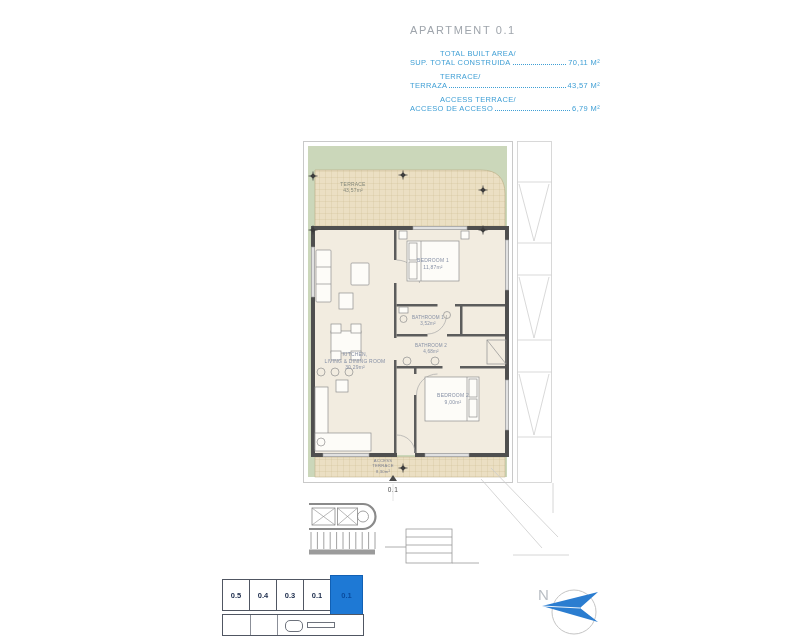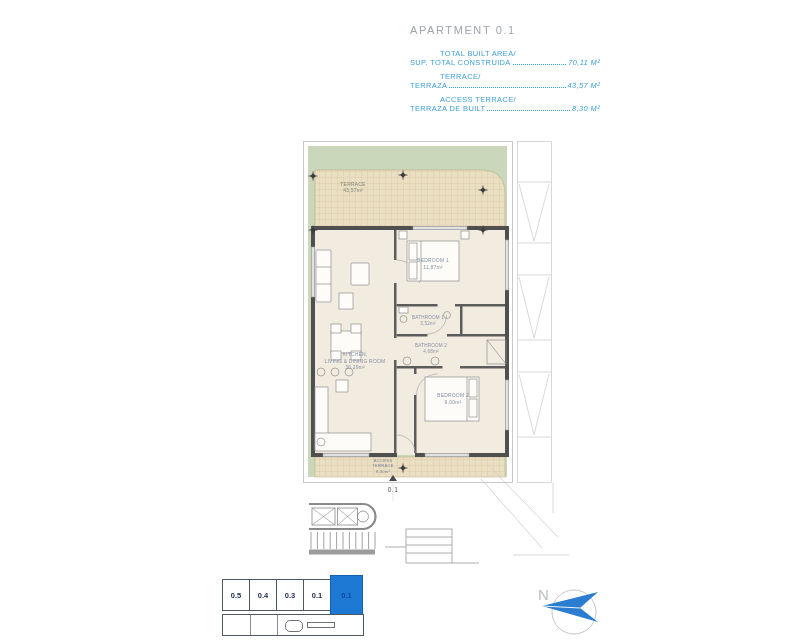--- a/index.html
+++ b/index.html
@@ -5,21 +5,21 @@
   html,body{margin:0;padding:0;background:#ffffff;}
   .page{position:relative;width:716px;height:640px;background:#ffffff;overflow:hidden;
         font-family:"Liberation Sans",sans-serif;border-radius:9px;}
   
   .header{position:absolute;left:410px;top:24px;width:190px;}
   .header-title{font-size:11px;color:#9fa5ac;letter-spacing:1.6px;margin-bottom:13px;}
   .arow{margin-bottom:5px;}
   .arow .l1{font-size:7.5px;color:#3f9fd5;letter-spacing:0.35px;line-height:9px;margin-left:30px;}
   .arow .l2{display:flex;align-items:baseline;font-size:7.5px;color:#3f9fd5;letter-spacing:0.35px;line-height:9px;}
   .dots{flex:1;border-bottom:1.5px dotted #3f9fd5;margin:0 2px 1px 2px;min-width:8px;}
-  .aval{white-space:nowrap;font-style:italic;}
+  .aval{white-space:nowrap;}
   .total-row{display:flex;align-items:baseline;font-size:10px;font-weight:bold;color:#2f97d3;
              letter-spacing:0.5px;margin-top:13px;}
   .total-row .dots{border-bottom:1.7px dotted #2f97d3;}
   
   .plan-svg{position:absolute;left:295px;top:135px;width:280px;height:450px;}
   .plan-svg text{font-family:"Liberation Sans",sans-serif;}
   
   .keyplan{position:absolute;left:220px;top:574px;width:146px;height:62px;}
   .kp-cell{position:absolute;top:5px;width:26px;height:30px;background:#ffffff;border:1px solid #505662;
            display:flex;align-items:center;justify-content:center;font-size:7.5px;font-weight:bold;color:#20304f;text-align:right;}
@@ -53,23 +53,23 @@
       <div class="l2">
         <span>TERRAZA</span>
         <span class="dots"></span>
         <span class="aval">43,57 M²</span>
       </div>
     </div>
 
     <div class="arow">
       <div class="l1">ACCESS TERRACE/</div>
       <div class="l2">
-        <span>TERRAZA DE BUILT</span>
+        <span>ACCESO DE ACCESO</span>
         <span class="dots"></span>
-        <span class="aval">8,30 M²</span>
+        <span class="aval">6,79 M²</span>
       </div>
     </div>
 
   </div>
 
   <svg class="plan-svg" viewBox="0 0 280 450">
     <defs>
       <pattern id="tiles" width="6" height="6" patternUnits="userSpaceOnUse">
         <rect width="6" height="6" fill="#ebdfc3"></rect>
         <path d="M6 0H0V6" fill="none" stroke="#cdbb91" stroke-width="0.5"></path>

